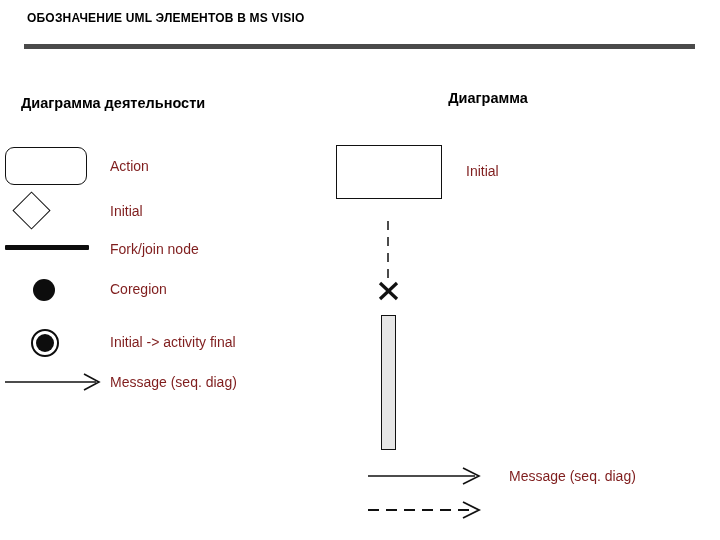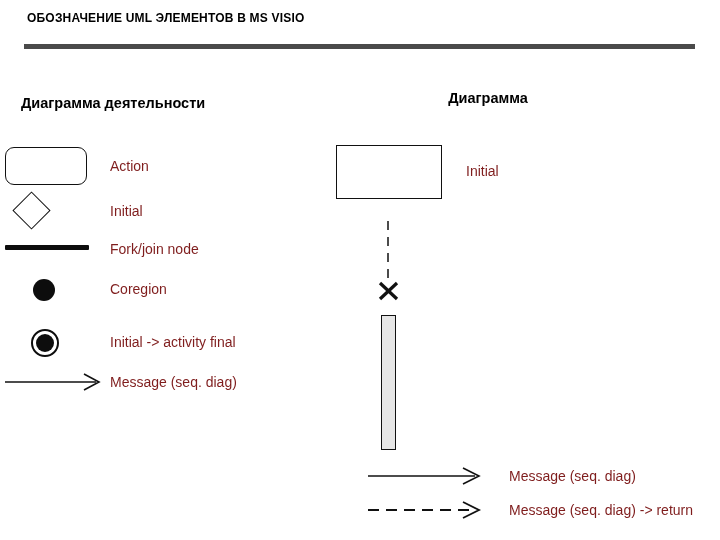--- a/index.html
+++ b/index.html
@@ -199,21 +199,20 @@
     <span>Диаграмма</span><br>
   </div>
 
   <div class="shape-object"></div>
   <div class="legend-label" style="left:466px; top:163px;">Initial</div>
 
 
   <div class="shape-coregion"></div>
 
   <div class="legend-label" style="left:509px; top:468px;">Message (seq. diag)</div>
-  <div class="legend-label" style="left:509px; top:502px;">Message (seq. diag) -&gt; return</div>
 
   <svg class="vec" viewBox="0 0 720 540">
 
     <g>
       <line x1="5" y1="382" x2="96" y2="382" stroke="#111111" stroke-width="1.5"></line>
       <polyline points="84,374 99,382 84,390" fill="none" stroke="#111111" stroke-width="1.6"></polyline>
     </g>
 
     <g>
       <line x1="388" y1="221" x2="388" y2="279" stroke="#111111" stroke-width="1.5" stroke-dasharray="9 7"></line>

